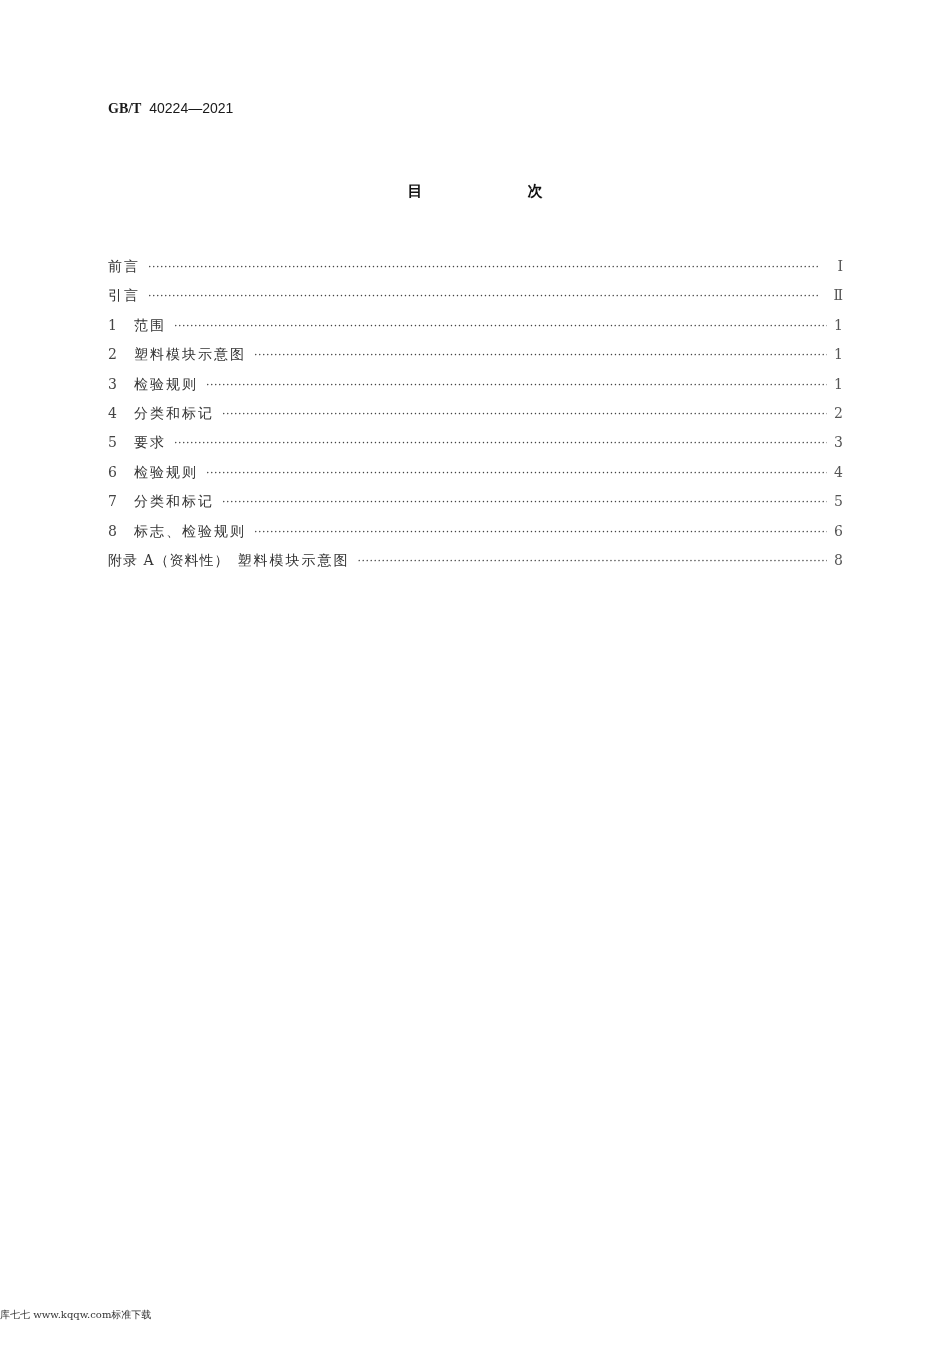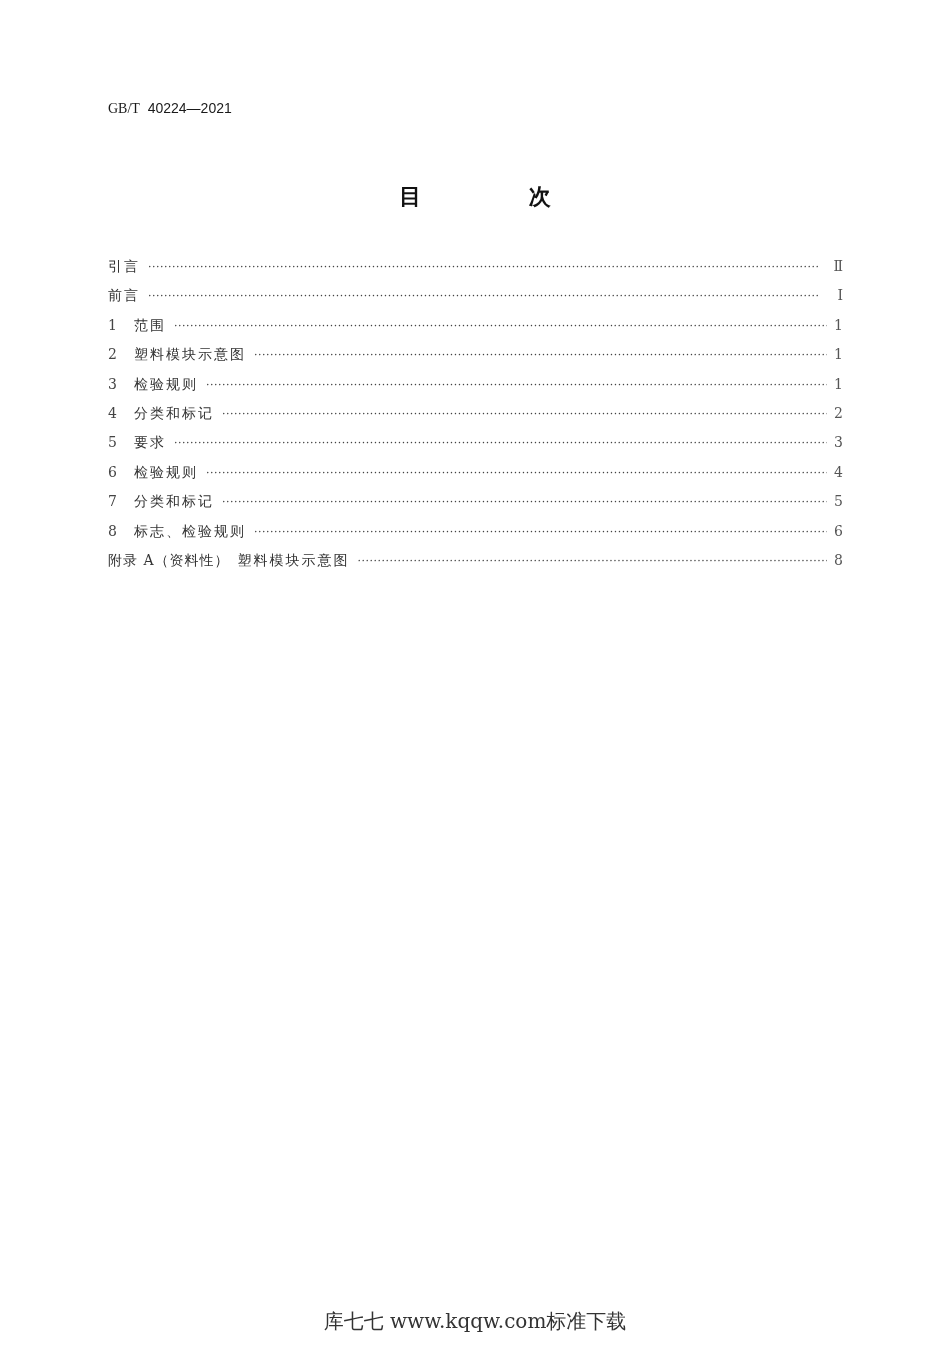--- a/index.html
+++ b/index.html
@@ -1,55 +1,55 @@
 <!DOCTYPE html>
 <html><head>
 <meta charset="utf-8">
 <style>
   html, body { margin: 0; padding: 0; background: #ffffff; }
   body { width: 950px; height: 1345px; position: relative; overflow: hidden;
          font-family: "DejaVu Serif", "Liberation Serif", serif; color: #2a2a2a; }
   .std-code { position: absolute; left: 108px; top: 100px; font-size: 14px;
               font-family: "Liberation Sans", "DejaVu Sans", sans-serif; color: #1a1a1a; }
-  .std-code .gb { font-family: "Liberation Serif", serif; font-weight: normal; }
+  .std-code .gb { font-family: "Liberation Serif", serif; font-weight: bold; }
   .title { position: absolute; left: 0; width: 950px; top: 182px; text-align: center;
-           font-size: 22px; font-weight: bold; letter-spacing: 50px; color: #111;
+           font-size: 15px; font-weight: bold; letter-spacing: 50px; color: #111;
            font-family: "DejaVu Sans", sans-serif; padding-left: 50px; box-sizing: border-box; }
   .toc { position: absolute; left: 108px; top: 258px; width: 735px; }
   .toc-row { display: flex; align-items: baseline; height: 29.4px; font-size: 14px; color: #333; }
   .toc-row .num { width: 26px; flex: none; color: #444; }
   .toc-row .label { flex: none; white-space: nowrap; letter-spacing: 2px; }
   .toc-row .prefix { flex: none; white-space: nowrap; letter-spacing: 1px; margin-right: 8px; }
   .toc-row .leader { flex: 1 1 auto; overflow: hidden; white-space: nowrap; margin: 0 6px 0 8px;
                      color: #444; letter-spacing: 0.5px; font-size: 11px; }
   .toc-row .leader::before { content: "········································································································································································"; }
   .toc-row .page { flex: none; min-width: 10px; text-align: right; color: #555; font-size: 14px; }
-  .footer { position: absolute; left: 0; width: 950px; top: 1308px; text-align: center;
-            font-size: 20px; color: #333; }
+  .footer { position: absolute; left: 0; width: 950px; top: 1308px; text-align: left;
+            font-size: 10px; color: #333; }
 </style>
 </head>
 <body>
 
 <div class="std-code">
   <span class="gb">GB/T</span>&nbsp;
   <span>40224—2021</span>
 </div>
 
 <div class="title">目 次</div>
 
 <div class="toc">
   <div class="toc-row">
+    <span class="label">前言</span>
+    <span class="leader"></span>
+    <span class="page">Ⅰ</span>
+  </div>
+  <div class="toc-row">
     <span class="label">引言</span>
     <span class="leader"></span>
     <span class="page">Ⅱ</span>
-  </div>
-  <div class="toc-row">
-    <span class="label">前言</span>
-    <span class="leader"></span>
-    <span class="page">Ⅰ</span>
   </div>
   <div class="toc-row">
     <span class="num">1</span>
     <span class="label">范围</span>
     <span class="leader"></span>
     <span class="page">1</span>
   </div>
   <div class="toc-row">
     <span class="num">2</span>
     <span class="label">塑料模块示意图</span>

